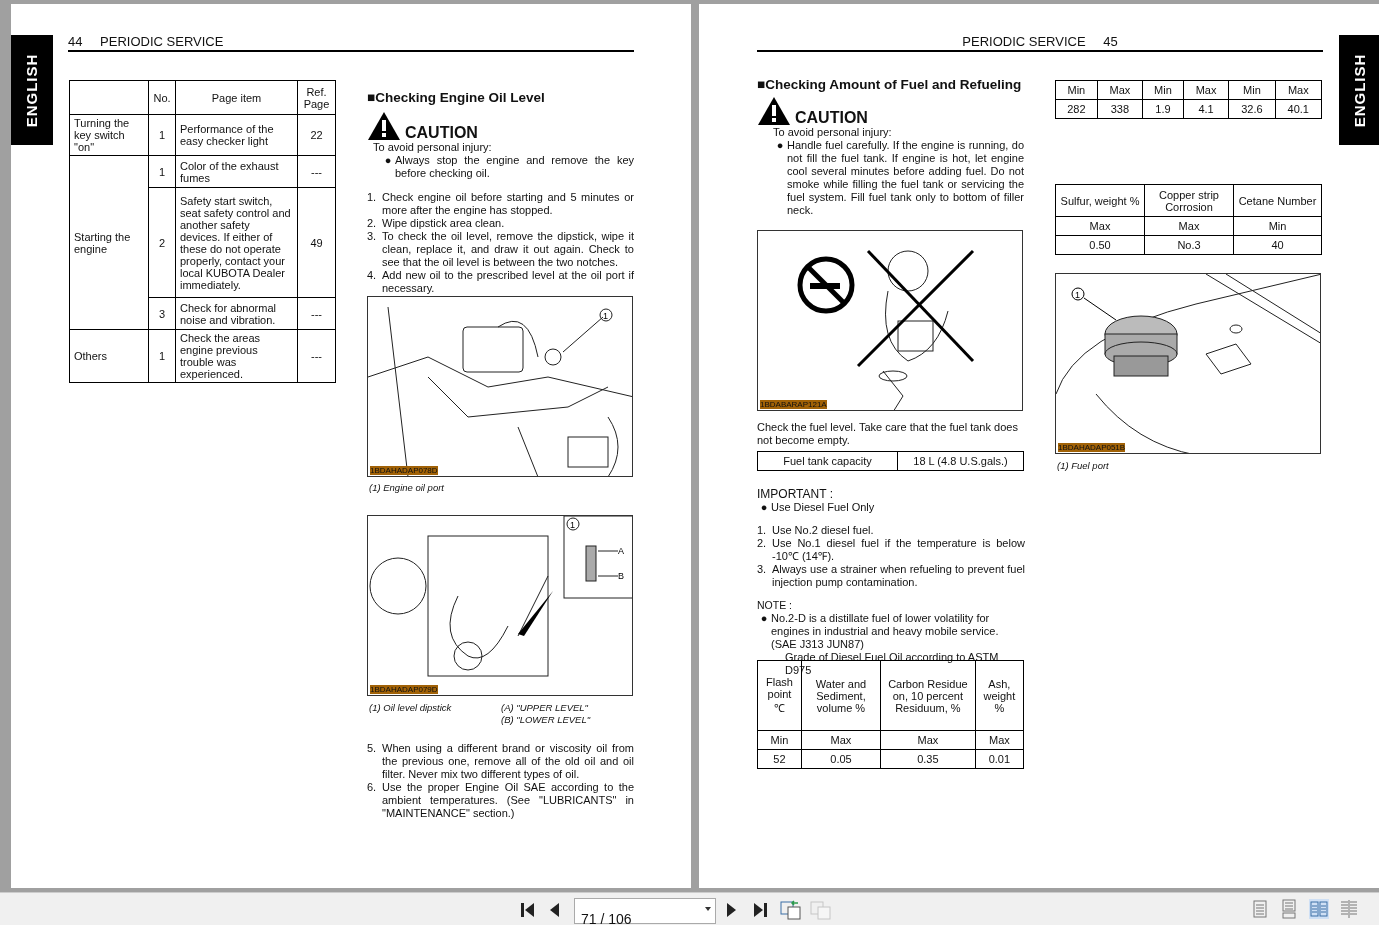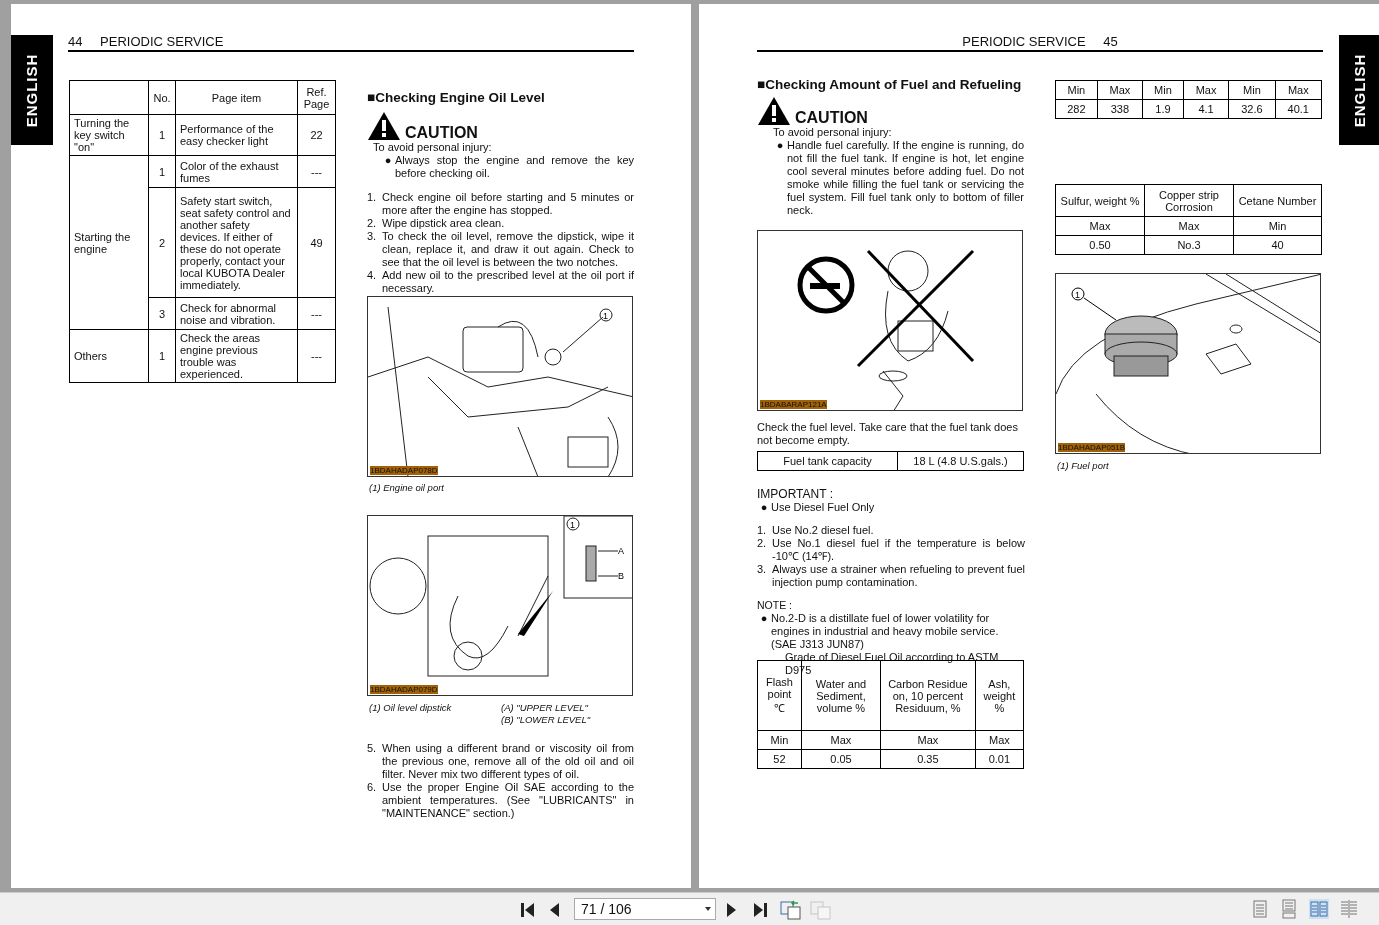--- a/index.html
+++ b/index.html
@@ -24,21 +24,21 @@
 ol.lst{list-style:none}
 ol.lst li{display:flex;margin-bottom:0}
 ol.lst li .n{width:15px;flex:none}
 .bullet{display:flex}
 .bullet .d{width:14px;flex:none;text-align:center}
 .fig{position:absolute;border:1px solid #333;background:#fff;overflow:hidden}
 .figid{position:absolute;left:2px;bottom:1px;font-size:8px;background:#a16207}
 .cap{font-size:9.5px;font-style:italic}
 #bar{position:absolute;left:0;top:892px;width:1379px;height:33px;background:#f0f0f0;border-top:1px solid #ccc}
 .nb{position:absolute;top:8px;cursor:pointer}
-#pgsel{position:absolute;left:574px;top:5px;width:142px;height:22px;background:#fff;border:1px solid #aaa;font-size:14px;padding:2px 6px}
+#pgsel{position:absolute;left:574px;top:5px;width:142px;height:22px;background:#fff;border:1px solid #aaa;font-size:14px;padding:12px 6px}
 #pgsel .arr{position:absolute;right:4px;top:8px;width:0;height:0;border-left:3px solid transparent;border-right:3px solid transparent;border-top:4px solid #333}
 .vb{position:absolute;top:6px;width:20px;height:20px}
 .vb.active{background:#cfe0f5}
 </style>
 </head>
 <body>
 
 <div class="page" id="pL">
   <div class="tab" style="left:0;top:31px">
       <span>ENGLISH</span>

